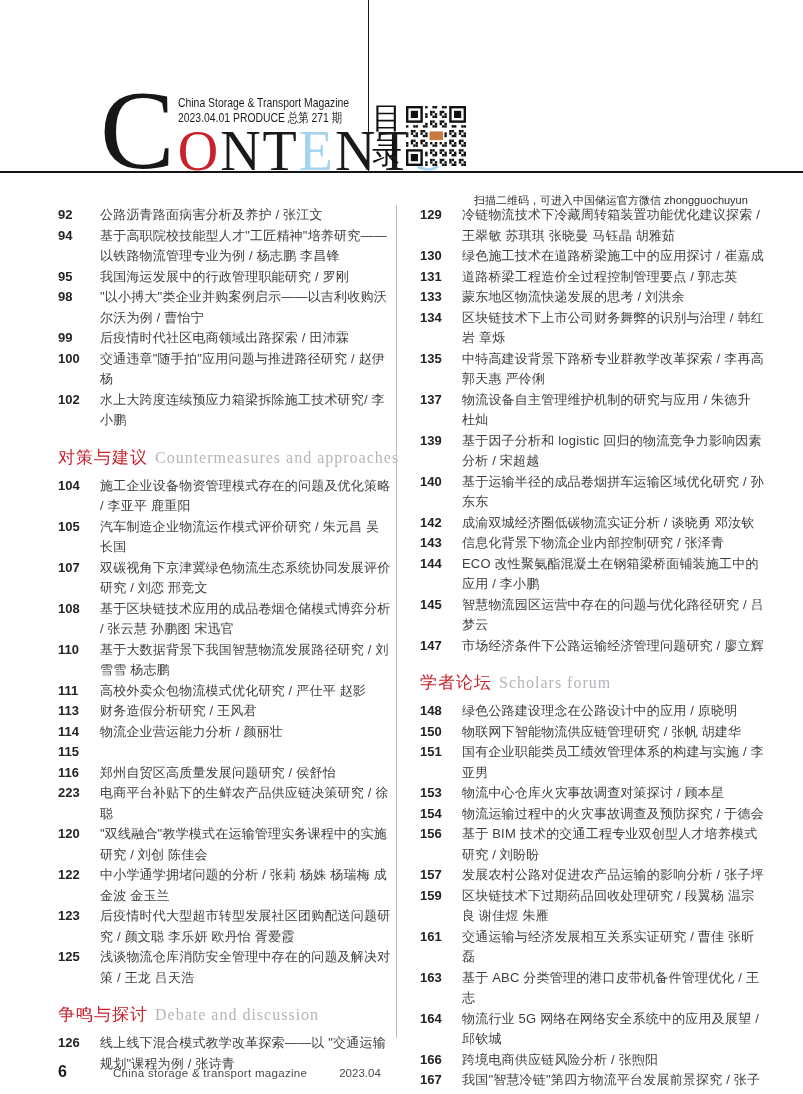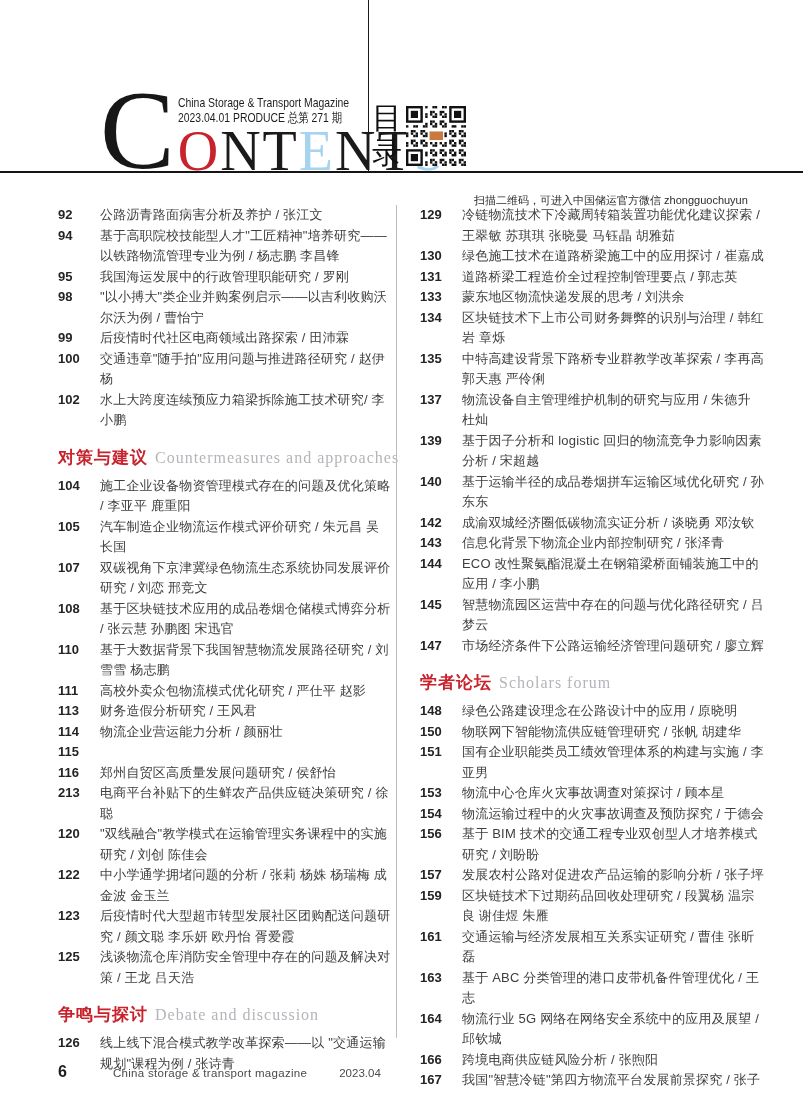--- a/index.html
+++ b/index.html
@@ -35,21 +35,21 @@
   .header-rule{position:absolute;left:0;top:171px;width:803px;height:2px;background:#141414;}
   
   .col{position:absolute;top:205px;}
   .col-left{left:58px;width:334px;}
   .col-right{left:420px;width:347px;}
   .col-divider{position:absolute;left:396px;top:205px;width:1px;height:833px;background:#bdbdbd;}
   .entry{display:flex;align-items:flex-start;font-size:13px;line-height:20.5px;}
   .entry-num{flex:none;width:42px;font-weight:700;color:#242424;}
   .entry-title{flex:1;color:#3e3e3e;letter-spacing:0.2px;}
   .section-header{margin:15px 0 7px 0;white-space:nowrap;}
-  .sec-zh{color:#c8232c;font-weight:700;font-size:17px;letter-spacing:1px;text-align:center;}
+  .sec-zh{color:#c8232c;font-weight:400;font-size:17px;letter-spacing:1px;text-align:center;}
   .sec-en{font-family:"Liberation Serif","DejaVu Serif",serif;color:#b4b4ba;font-size:16px;margin-left:7px;letter-spacing:1px;}
   
   .footer{position:absolute;left:58px;top:1063px;display:flex;align-items:baseline;font-size:11.5px;color:#4a4a4a;}
   .page-num{font-size:16px;font-weight:700;color:#1e1e1e;}
   .footer-mag{margin-left:46px;letter-spacing:0.3px;}
   .footer-issue{margin-left:32px;}
 </style>
 </head>
 <body>
 
@@ -304,21 +304,21 @@
         <span class="entry-title">物流企业营运能力分析 / 颜丽壮</span>
       </div>
       <div class="entry">
         <span class="entry-num">115</span>
       </div>
       <div class="entry">
         <span class="entry-num">116</span>
         <span class="entry-title">郑州自贸区高质量发展问题研究 / 侯舒怡</span>
       </div>
       <div class="entry">
-        <span class="entry-num">213</span>
+        <span class="entry-num">223</span>
         <span class="entry-title">电商平台补贴下的生鲜农产品供应链决策研究 / 徐聪</span>
       </div>
       <div class="entry">
         <span class="entry-num">120</span>
         <span class="entry-title">"双线融合"教学模式在运输管理实务课程中的实施研究 / 刘创 陈佳会</span>
       </div>
       <div class="entry">
         <span class="entry-num">122</span>
         <span class="entry-title">中小学通学拥堵问题的分析 / 张莉 杨姝 杨瑞梅 成金波 金玉兰</span>
       </div>

